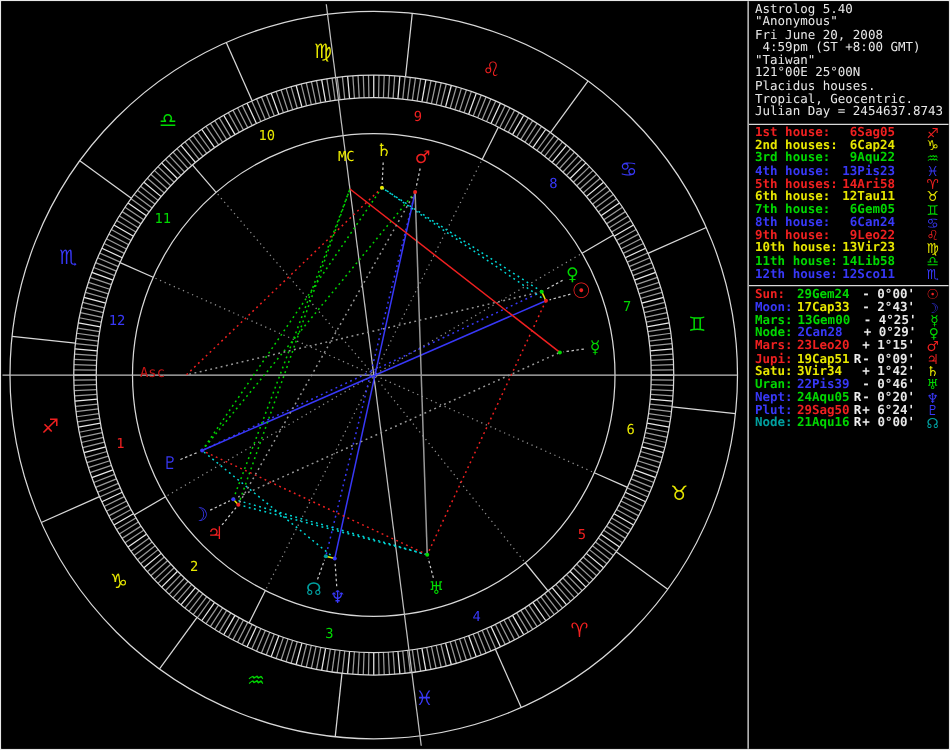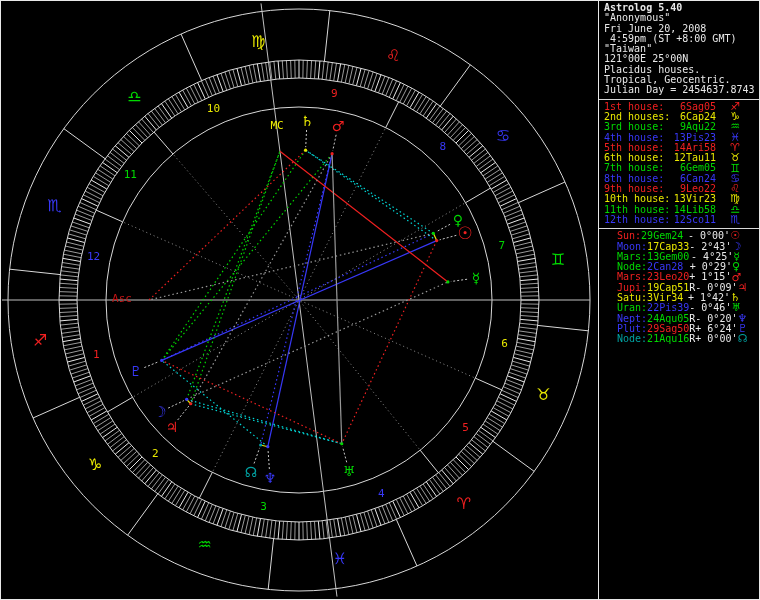--- a/index.html
+++ b/index.html
@@ -3,25 +3,25 @@
 <meta charset="utf-8">
 <style>
   html,body{margin:0;padding:0;background:#000;width:760px;height:600px;overflow:hidden;}
   .frame{position:absolute;left:0;top:0;width:758px;height:598px;border:1px solid #e8e8e8;background:#000;display:flex;}
   .chart{position:relative;width:597px;height:598px;border-right:1px solid #e8e8e8;background:#000;flex:none;}
   .chart svg{position:absolute;left:0;top:0;}
   .panel{flex:1;background:#000;font-family:"DejaVu Sans Mono","Liberation Mono",monospace;font-size:10px;color:#e8e8e8;overflow:hidden;}
   .block{padding:2px 0 3px 5px;}
   .block.bordered{border-top:1px solid #d8d8d8;}
   .hline{height:10.3px;line-height:10.3px;white-space:pre;}
-  .hline.title{font-weight:bold;}
-  .row{display:flex;height:10.3px;line-height:10.3px;align-items:center;padding-right:19px;}
+  .hline.title{font-weight:normal;}
+  .row{display:flex;height:10.3px;line-height:10.3px;align-items:center;padding-right:8px;font-weight:bold;}
   .hrow .lbl{width:66px;white-space:pre;}
   .hrow .val{width:46px;text-align:right;white-space:pre;}
-  .prow .lbl{width:34px;text-align:right;white-space:pre;margin-left:13px;}
+  .prow .lbl{width:34px;text-align:left;white-space:pre;}
   .prow .val{width:46px;white-space:pre;}
   .prow .retro{width:7px;color:#f0f0f0;}
   .prow .delta{width:52px;white-space:pre;color:#e8e8e8;}
   .spacer{flex:1;}
   .glyph{font-family:"DejaVu Sans",sans-serif;font-size:11px;line-height:10px;}
   .stats .hline{height:11px;line-height:11px;color:#e8e8e8;}
 </style>
 </head>
 <body>
 
@@ -538,21 +538,21 @@
           <span class="spacer"></span>
           <span class="glyph" style="color:#00d800">♒</span>
         </div>
         <div class="row hrow">
           <span class="lbl" style="color:#3838f8">4th house:</span>
           <span class="val" style="color:#3838f8">13Pis23</span>
           <span class="spacer"></span>
           <span class="glyph" style="color:#3838f8">♓</span>
         </div>
         <div class="row hrow">
-          <span class="lbl" style="color:#f02020">5th house:</span>
+          <span class="lbl" style="color:#f02020">5th houses:</span>
           <span class="val" style="color:#f02020">14Ari58</span>
           <span class="spacer"></span>
           <span class="glyph" style="color:#f02020">♈</span>
         </div>
         <div class="row hrow">
           <span class="lbl" style="color:#e8e800">6th house:</span>
           <span class="val" style="color:#e8e800">12Tau11</span>
           <span class="spacer"></span>
           <span class="glyph" style="color:#e8e800">♉</span>
         </div>

